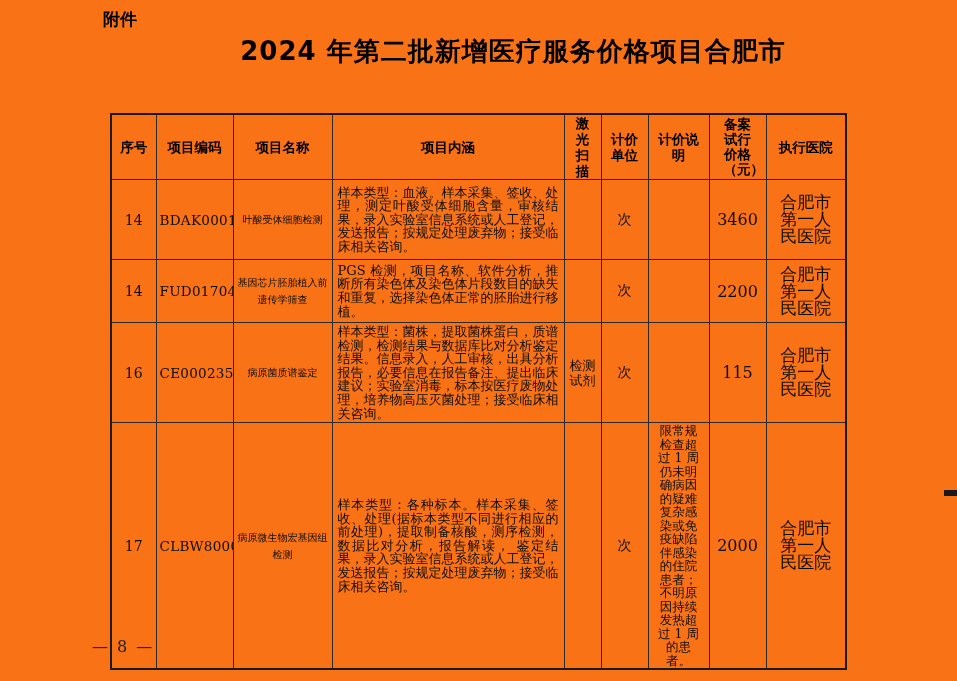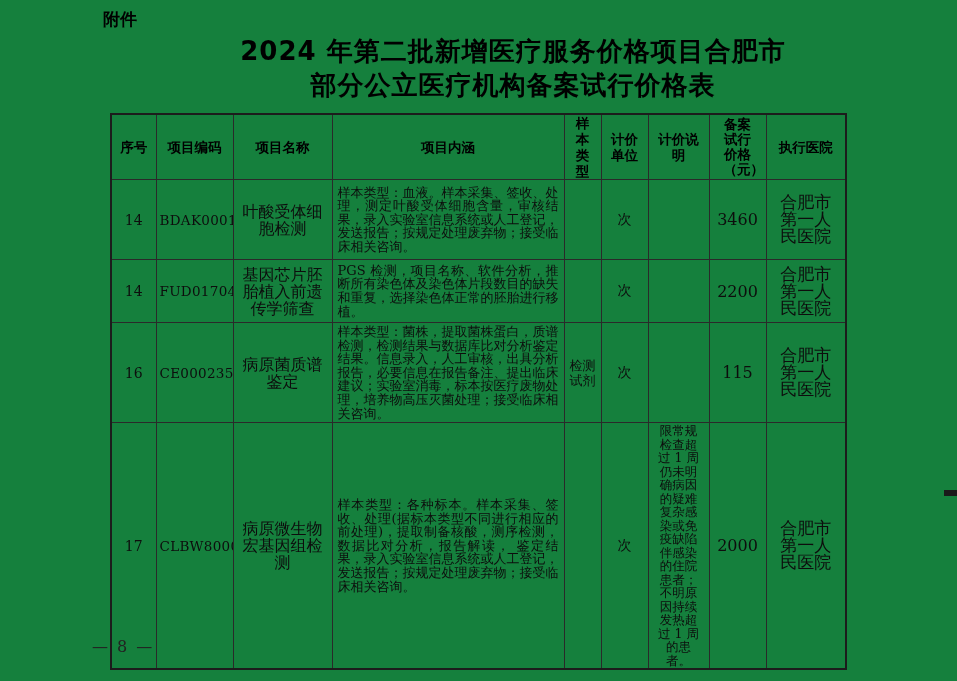--- a/index.html
+++ b/index.html
@@ -4,21 +4,21 @@
 <style>
   html, body { margin: 0; padding: 0; }
   body {
     width: 957px; height: 681px;
     background: #ffffff;
     font-family: "DejaVu Serif", "Liberation Serif", serif;
     color: #111;
     position: relative;
     overflow: hidden;
   }
-  .page { position: absolute; inset: 0; background: #15803d; }
+  .page { position: absolute; inset: 0; background: #f97316; }
 
   .attachment-label {
     position: absolute; left: 103px; top: 8px;
     font-family: "DejaVu Sans", "Liberation Sans", sans-serif;
     font-weight: 700; font-size: 17px; color: #000;
   }
 
   .doc-title {
     position: absolute; left: 77px; top: 34px; width: 872px;
     text-align: center;
@@ -49,21 +49,21 @@
   th.th-note     { padding: 0 9px; }
   th.th-price    { padding: 0 14px; line-height: 15px; }
 
   tr.row-14 { height: 80px; }
   tr.row-15 { height: 63px; }
   tr.row-16 { height: 90px; }
   tr.row-17 { height: 222px; }
 
   td.cell-seq   { font-size: 14px; }
   td.cell-code  { font-size: 13.5px; letter-spacing: 0.3px; }
-  td.cell-name  { font-size: 16px; line-height: 17px; padding: 0 4px; }
+  td.cell-name  { font-size: 10px; line-height: 17px; padding: 0 4px; }
   td.cell-content {
     text-align: justify; text-justify: inter-character;
     font-size: 13px; line-height: 13.6px;
     padding: 2px 5px;
   }
   td.cell-exclusion { font-size: 13px; line-height: 15px; padding: 0 4px; }
   td.cell-unit  { font-size: 14px; }
   td.cell-note  { font-size: 12.5px; line-height: 13.5px; padding: 1px 6px; }
   td.cell-price { font-size: 16px; }
   td.cell-hospital { font-size: 17px; line-height: 17px; padding: 0 7px; }
@@ -80,42 +80,41 @@
 </style>
 </head>
 <body>
 
 <div class="page">
 
   <div class="attachment-label">附件</div>
 
   <div class="doc-title">
     <div>2024 年第二批新增医疗服务价格项目合肥市</div>
-    <div>部分公立医疗机构备案试行价格表</div>
   </div>
 
   <table class="price-table">
     <colgroup>
       <col style="width:45px">
         <col style="width:77px">
         <col style="width:99px">
       <col style="width:232px">
         <col style="width:37px">
         <col style="width:47px">
       <col style="width:61px">
         <col style="width:57px">
         <col style="width:80px">
     </colgroup>
     <thead>
       <tr>
         <th class="th-seq">序号</th>
         <th class="th-code">项目编码</th>
         <th class="th-name">项目名称</th>
         <th class="th-content">项目内涵</th>
-        <th class="th-exclusion">样本类型</th>
+        <th class="th-exclusion">激光扫描</th>
         <th class="th-unit">计价单位</th>
         <th class="th-note">计价说明</th>
         <th class="th-price">备案试行价格（元）</th>
         <th class="th-hospital">执行医院</th>
       </tr>
     </thead>
     <tbody>
       <tr class="row-14">
         <td class="cell-seq">14</td>
         <td class="cell-code">BDAK0001</td>

